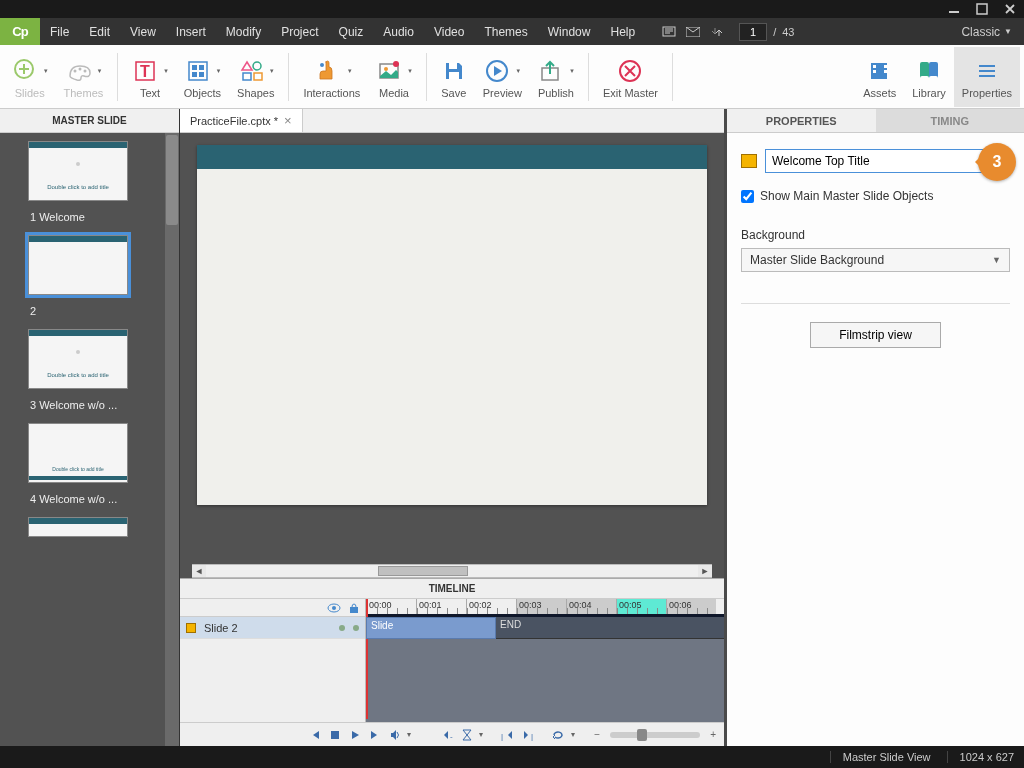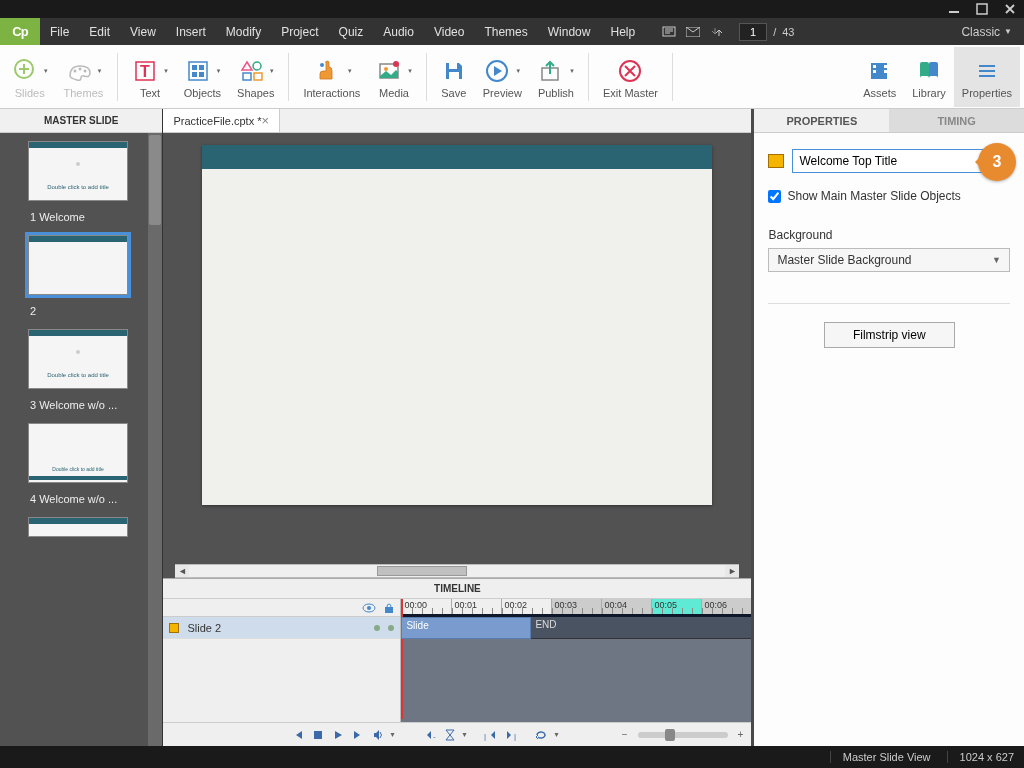--- a/index.html
+++ b/index.html
@@ -45,35 +45,35 @@
 .thumb .topbar { height: 10px; background: #2a6372; }
 .thumb .topbar.thin { height: 6px; }
 .thumb-label { color: #eee; font-size: 11px; padding: 2px 0 0 2px; white-space: nowrap; overflow: hidden; text-overflow: ellipsis; width: 140px; }
 .thumb-label.sub { margin-left: 20px; width: 100px; padding-top: 6px; }
 .thumb .placeholder-text { font-size: 6px; color: #2a6372; text-align: center; padding-top: 18px; }
 .thumb .dot { width: 4px; height: 4px; background: #ccc; border-radius: 50%; margin: 14px auto 0; }
 
 
 .center { flex: 1; display: flex; flex-direction: column; background: #525252; }
 .tabbar { height: 24px; background: #f0f0f0; border-bottom: 1px solid #ccc; display: flex; align-items: stretch; }
-.tab { padding: 0 10px; display: flex; align-items: center; gap: 0; font-size: 11px; color: #333; border-right: 1px solid #ccc; background: #fff; cursor: pointer; }
+.tab { padding: 0 10px; display: flex; align-items: center; gap: 6px; font-size: 11px; color: #333; border-right: 1px solid #ccc; background: #fff; cursor: pointer; }
 .tab .close { font-size: 13px; color: #888; cursor: pointer; }
 .canvas-area { flex: 1; background: #525252; display: flex; flex-direction: column; overflow: hidden; position: relative; padding: 12px 12px 0 12px; }
 .canvas { background: #f0f0ec; width: 510px; height: 360px; align-self: center; position: relative; box-shadow: 0 1px 3px rgba(0,0,0,0.4); }
 .canvas .canvasbar { height: 24px; background: #2a6372; }
 .hscroll { height: 14px; background: #e8e8e8; border-top: 1px solid #bbb; border-bottom: 1px solid #bbb; display: flex; align-items: center; margin-top: 10px; }
 .hscroll .arrow { width: 14px; height: 14px; display: flex; align-items: center; justify-content: center; font-size: 9px; color: #555; cursor: pointer; }
 .hscroll .track { flex: 1; height: 12px; background: #efefef; position: relative; }
 .hscroll .thumb-bar { position: absolute; left: 35%; width: 90px; height: 10px; top: 1px; background: #c0c0c0; border: 1px solid #999; }
 
 
 .timeline { background: #e8e8e8; border-top: 1px solid #aaa; height: 168px; display: flex; flex-direction: column; }
 .timeline .header { height: 20px; background: #efefef; border-bottom: 1px solid #ccc; display: flex; align-items: center; justify-content: center; font-size: 10px; font-weight: bold; color: #333; position: relative; }
 .timeline .body { flex: 1; display: flex; }
-.timeline .tracks-left { width: 238px; background: #efefef; border-right: 1px solid #bbb; }
+.timeline .tracks-left { width: 186px; background: #efefef; border-right: 1px solid #bbb; }
 .timeline .track-header { height: 18px; border-bottom: 1px solid #ccc; display: flex; align-items: center; justify-content: flex-end; padding-right: 6px; gap: 8px; }
 .timeline .track-row { height: 22px; border-bottom: 1px solid #ddd; display: flex; align-items: center; padding: 0 6px; gap: 8px; font-size: 11px; color: #333; }
 .timeline .track-row.selected { background: #cfdceb; }
 .timeline .track-row .sq { width: 10px; height: 10px; background: #f5b400; border: 1px solid #a07000; }
 .timeline .track-row .dots { margin-left: auto; display: flex; gap: 8px; }
 .timeline .track-row .dot2 { width: 6px; height: 6px; background: #8a8; border-radius: 50%; }
 .timeline .tracks-right { flex: 1; background: #6f7683; position: relative; }
 .timeline .ruler { height: 18px; background: #efefef; border-bottom: 3px solid #0f172a; display: flex; position: relative; }
 .timeline .ruler .tick { width: 50px; font-size: 9px; color: #333; padding-left: 2px; border-left: 1px solid #aaa; display: flex; align-items: flex-start; padding-top: 1px; position: relative; }
 .timeline .ruler .tick::after { content: ''; position: absolute; bottom: 0; left: 0; right: 0; height: 6px; background: repeating-linear-gradient(90deg, #888 0 1px, transparent 1px 10px); }

